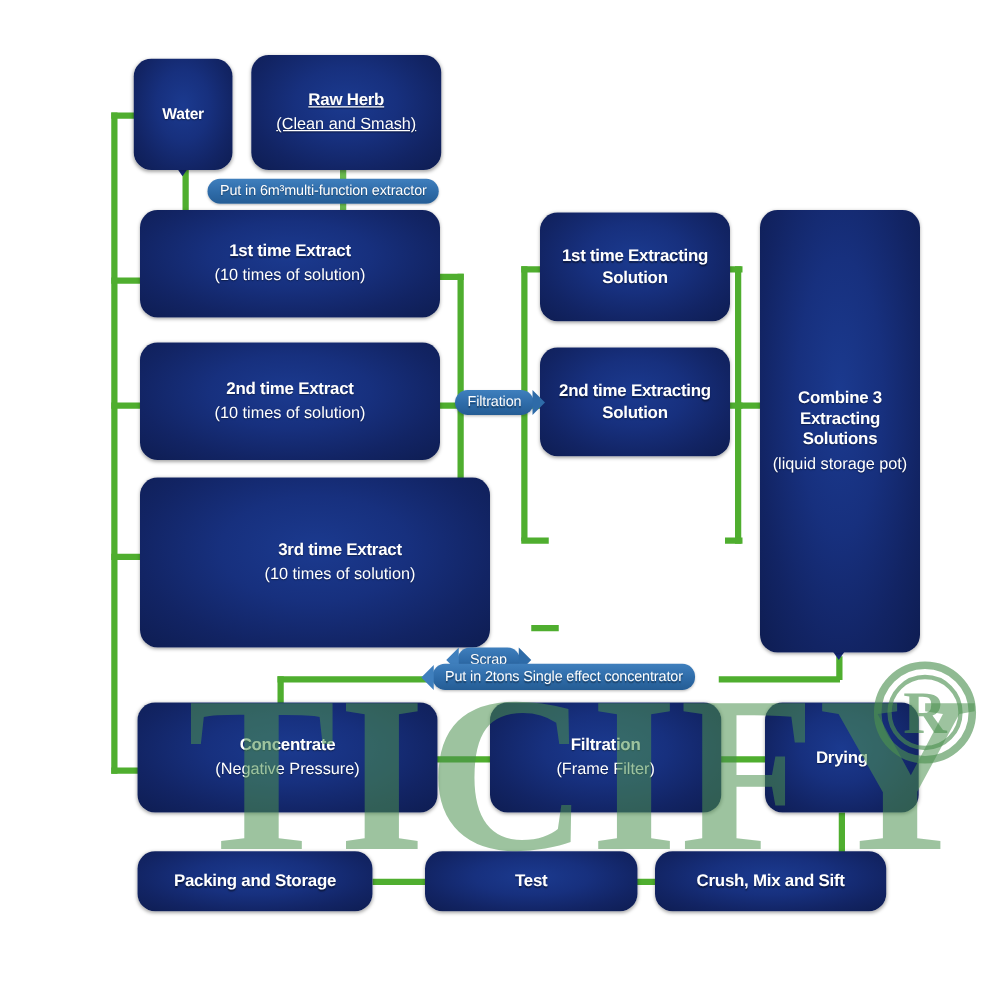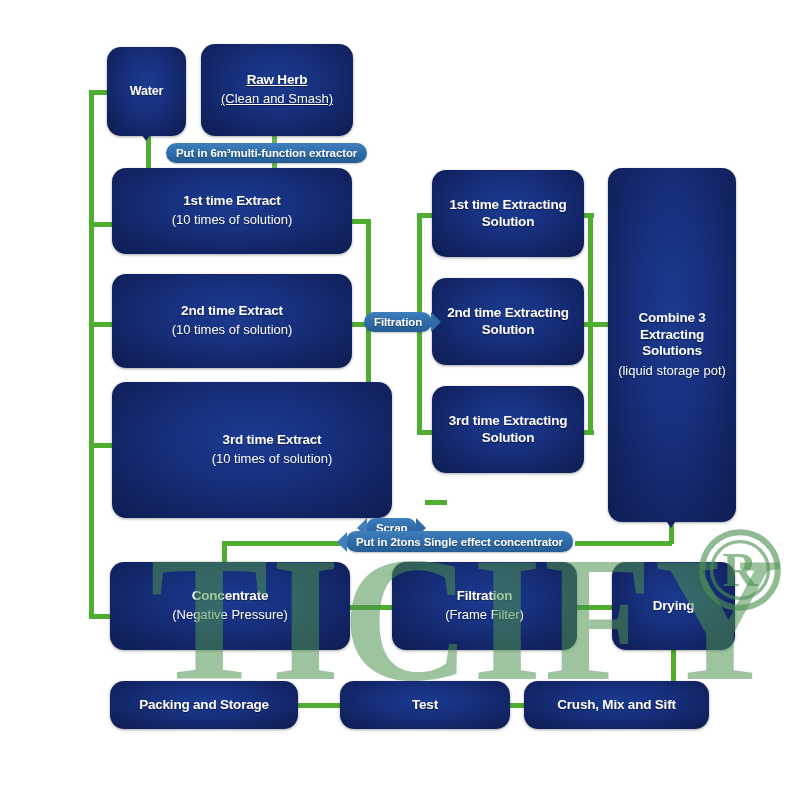--- a/index.html
+++ b/index.html
@@ -51,21 +51,21 @@
   
   .ln{position:absolute;background:#4fae2f;z-index:2;}
   .lnv{width:5px;}
   .lnh{height:5px;}
 
   
   .pill{
     position:absolute;
     background:linear-gradient(180deg,#3f7fbd 0%,#2e6ba8 55%,#255d95 100%);
     color:#ffffff;
-    font-weight:bold;
+    font-weight:normal;
     font-size:11.5px;
     letter-spacing:-0.1px;
     border-radius:10px;
     display:flex;align-items:center;justify-content:flex-start;
     padding:0 10px;
     white-space:nowrap;
     text-shadow:0 1px 1px rgba(0,0,0,.4);
     z-index:8;
     box-shadow:0 1px 2px rgba(0,0,0,.25);
   }
@@ -203,24 +203,20 @@
   <div class="box" style="left:432px;top:170px;width:152px;height:87px;">
     <div class="ttl">1st time Extracting Solution</div>
 
   </div>
 
   <div class="box" style="left:432px;top:278px;width:152px;height:87px;">
     <div class="ttl">2nd time Extracting Solution</div>
 
   </div>
 
-  <div class="box" style="left:432px;top:386px;width:152px;height:87px;">
-    <div class="ttl">3rd time Extracting Solution</div>
-
-  </div>
 
 
   <div class="box" style="left:608px;top:168px;width:128px;height:354px;">
     <div class="ttl" style="padding:0 14px;">Combine 3 Extracting Solutions</div>
     <div class="sub" style="padding:0 10px;">(liquid storage pot)</div>
   </div>
   <div class="tail" style="left:662px;top:515px;"></div>
 
   <div class="pill" style="left:346px;top:531px;height:21px;">
     <span class="headL"></span>

